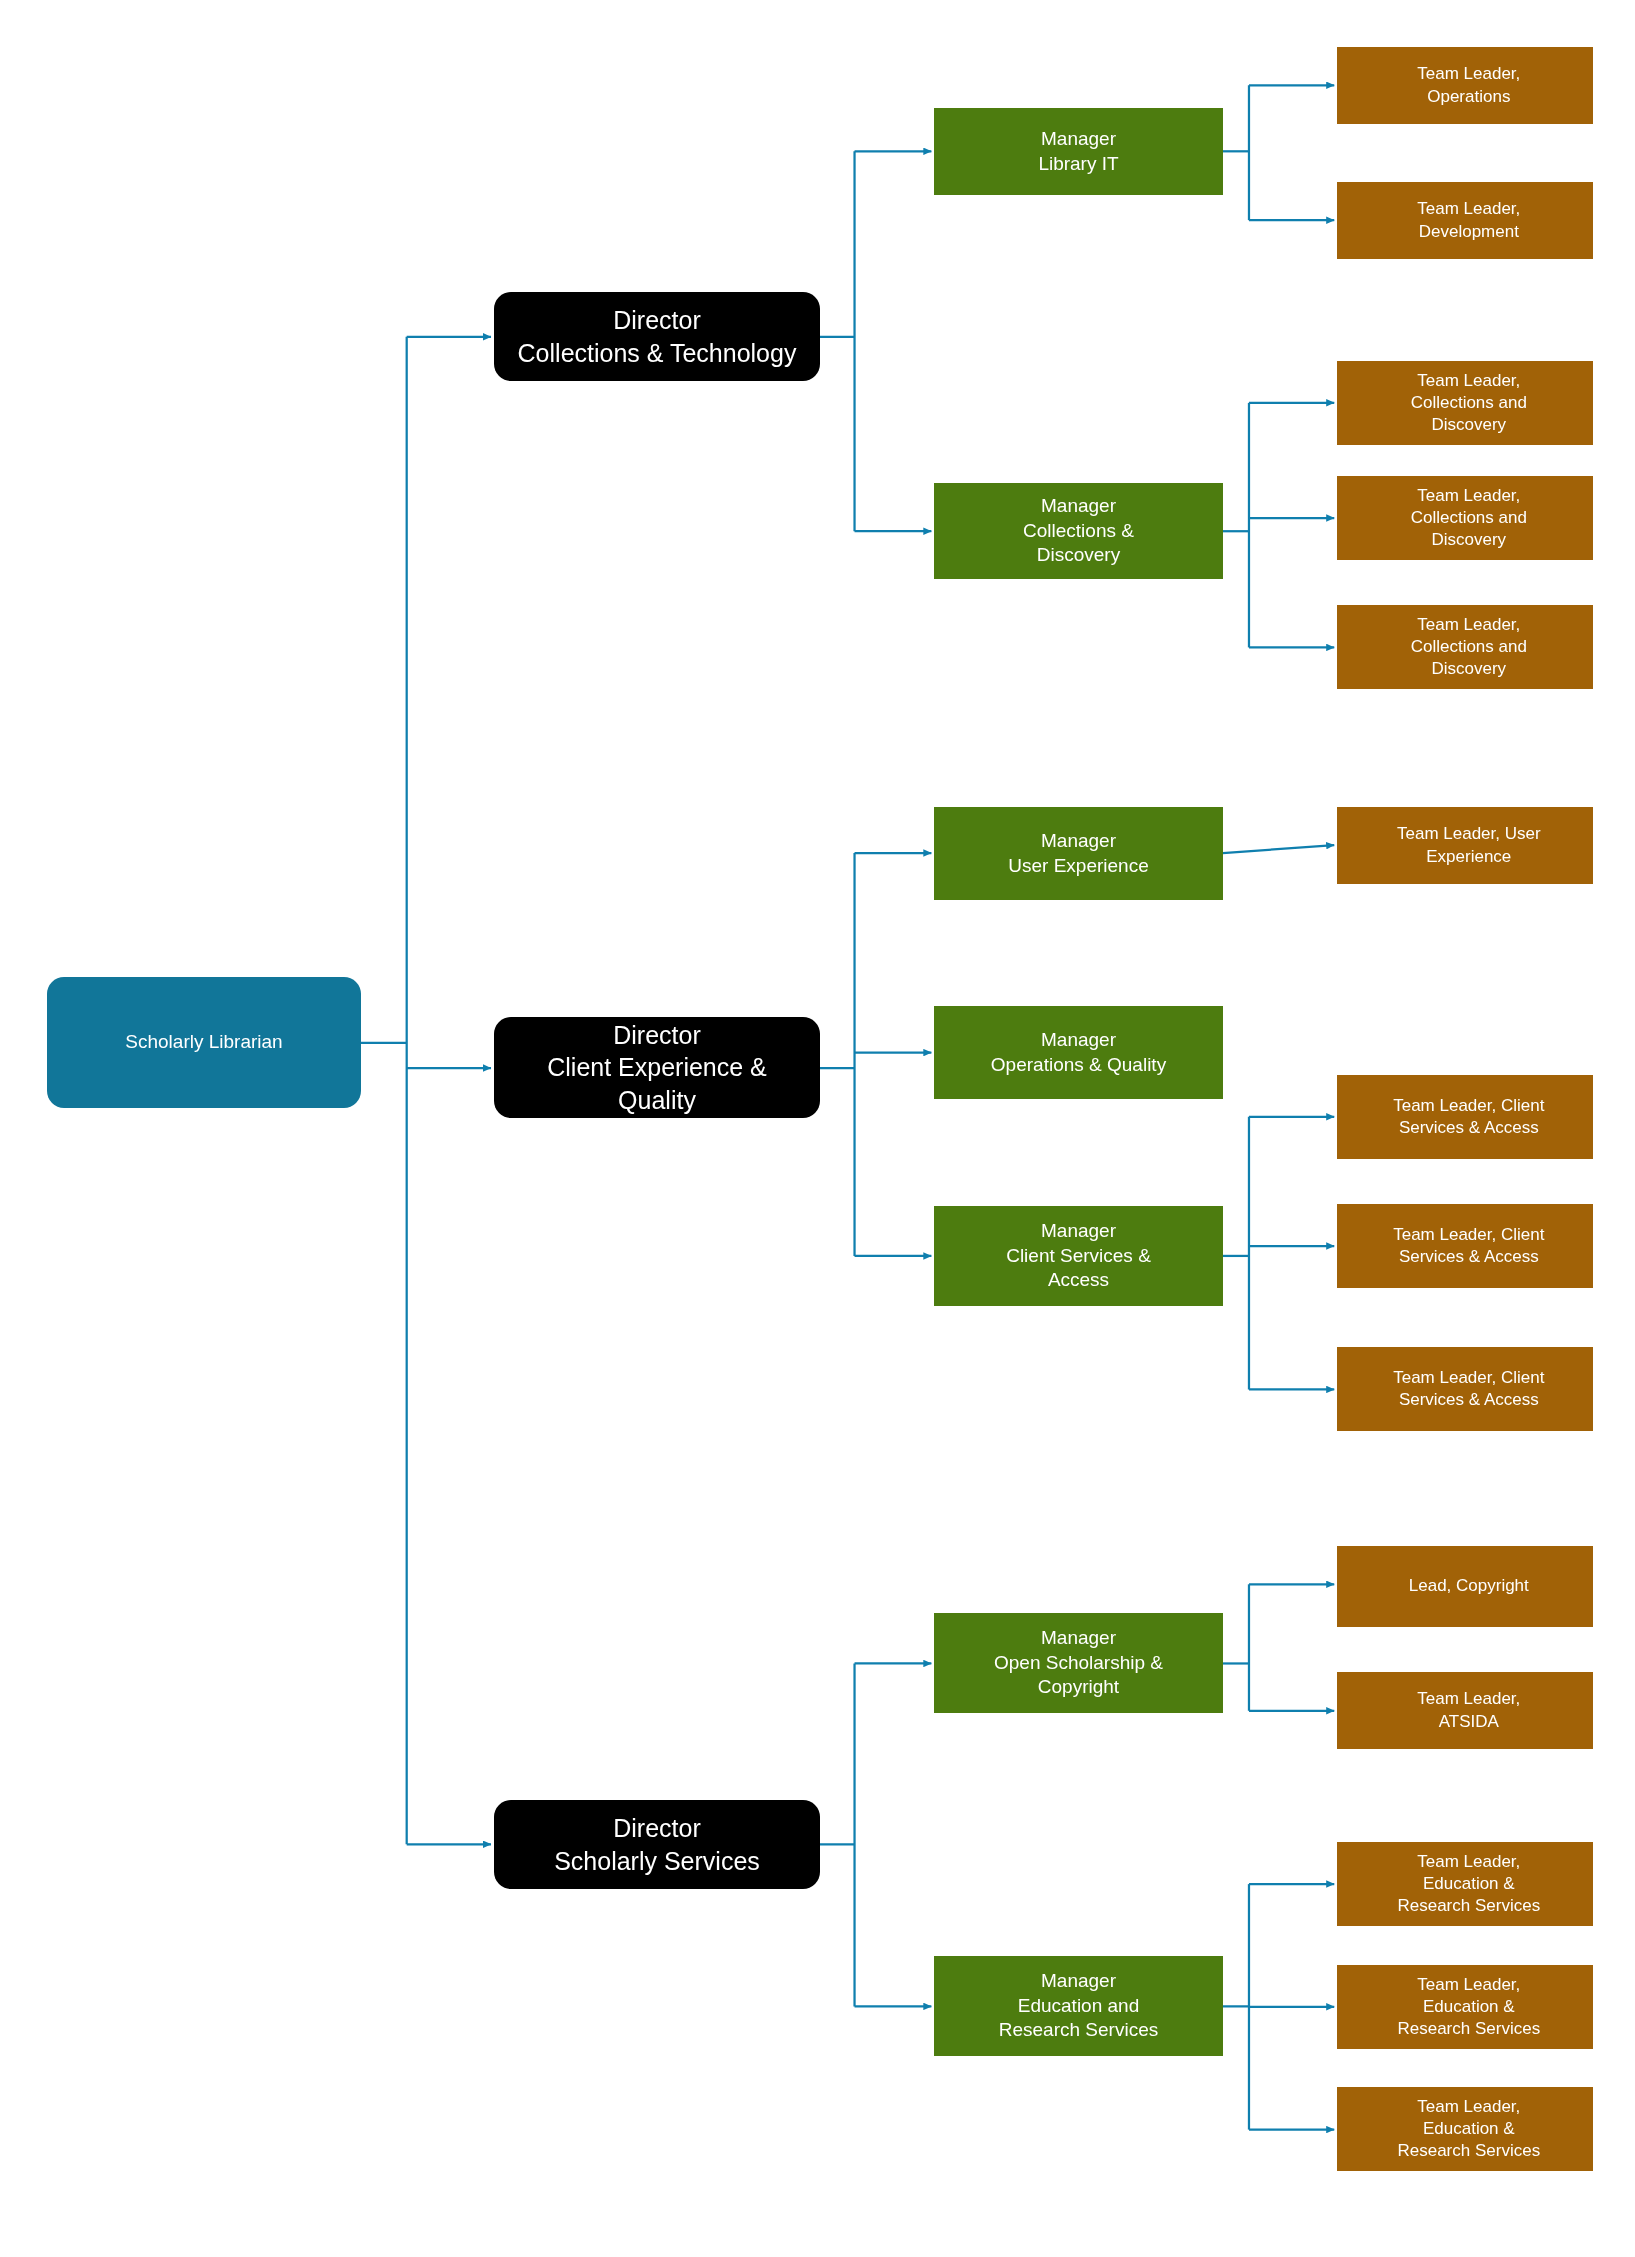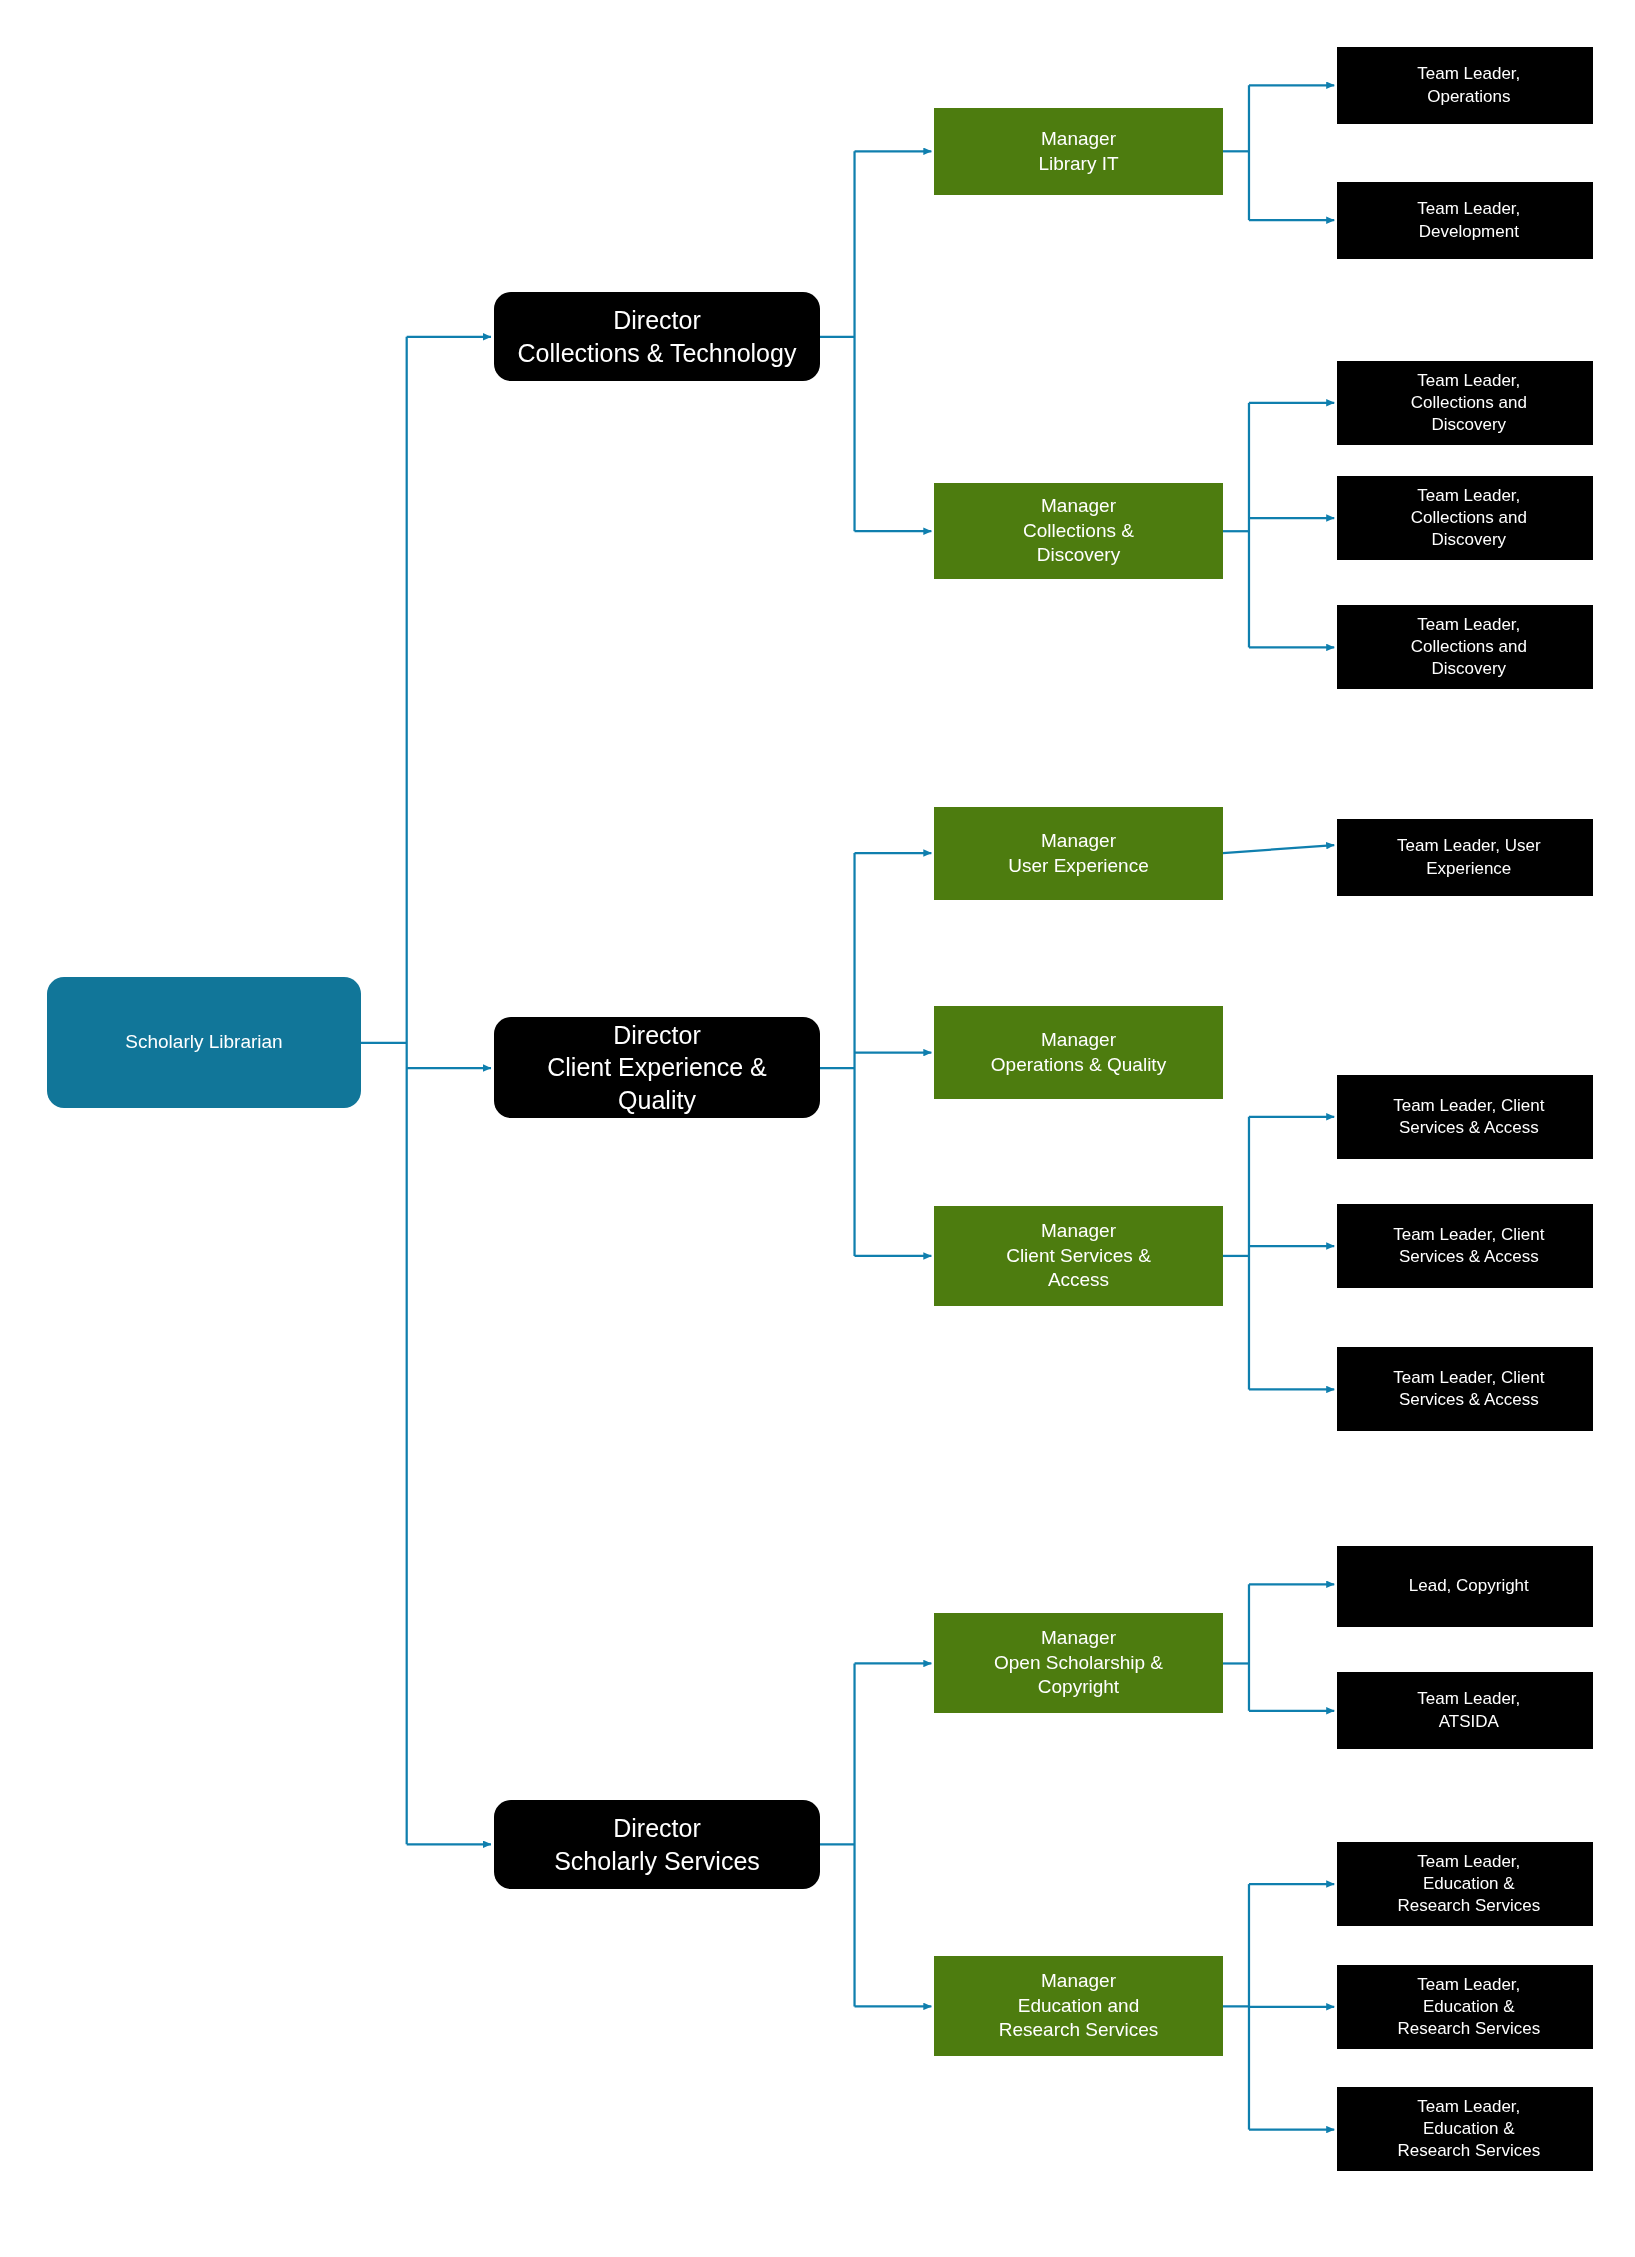--- a/index.html
+++ b/index.html
@@ -47,21 +47,21 @@
     font-size:25px;
   }
   
   .lvl-manager{
     background:#4d7c0f;
     border-radius:0;
     font-size:19px;
   }
   
   .lvl-lead{
-    background:#000000;
+    background:#a16207;
     border-radius:0;
     font-size:17px;
     padding-left:17px;
   }
 </style>
 </head>
 <body>
 
 <div id="chart">
   <svg id="wires" viewBox="0 0 1746 2409" xmlns="http://www.w3.org/2000/svg">
@@ -177,21 +177,21 @@
     <div class="node lvl-lead" style="left: 1337px; top: 476px; width: 256px; height: 84px;">
       <span class="lbl">Team Leader,
 Collections and
 Discovery</span>
     </div>
     <div class="node lvl-lead" style="left: 1337px; top: 605px; width: 256px; height: 84px;">
       <span class="lbl">Team Leader,
 Collections and
 Discovery</span>
     </div>
-    <div class="node lvl-lead" style="left: 1337px; top: 807px; width: 256px; height: 77px; margin-top: 12px;">
+    <div class="node lvl-lead" style="left: 1337px; top: 807px; width: 256px; height: 77px;">
       <span class="lbl">Team Leader, User
 Experience</span>
     </div>
     <div class="node lvl-lead" style="left: 1337px; top: 1075px; width: 256px; height: 84px;">
       <span class="lbl">Team Leader, Client
 Services &amp; Access</span>
     </div>
     <div class="node lvl-lead" style="left: 1337px; top: 1204px; width: 256px; height: 84px;">
       <span class="lbl">Team Leader, Client
 Services &amp; Access</span>

